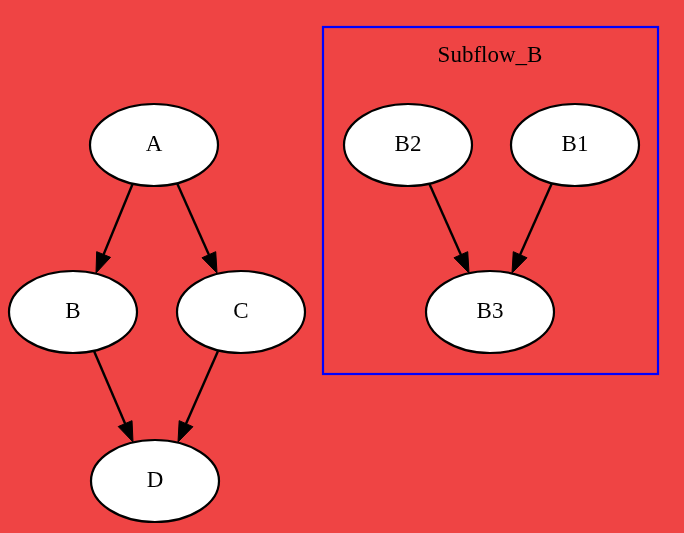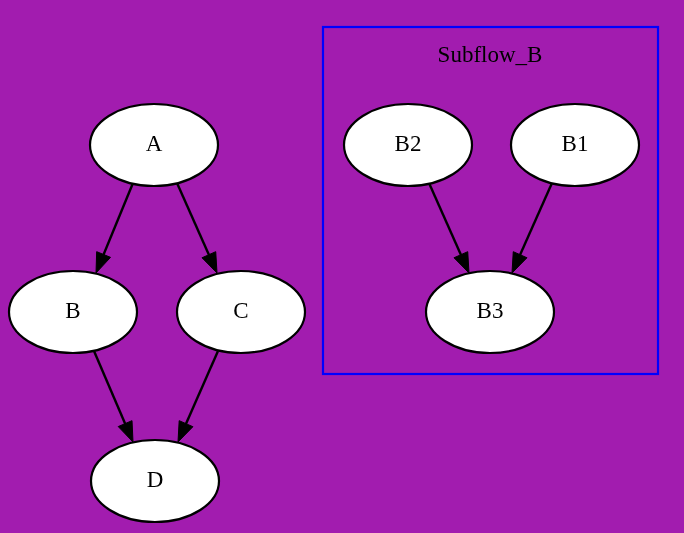--- a/index.html
+++ b/index.html
@@ -4,21 +4,21 @@
 <style>
   html, body {
     margin: 0;
     padding: 0;
     background: #ffffff;
   }
   #canvas {
     position: relative;
     width: 684px;
     height: 533px;
-    background: #a21caf;
+    background: #ef4444;
     overflow: hidden;
     font-family: "Liberation Serif", "DejaVu Serif", serif;
   }
   svg.graph-layer {
     position: absolute;
     top: 0;
     left: 0;
     width: 684px;
     height: 533px;
   }

